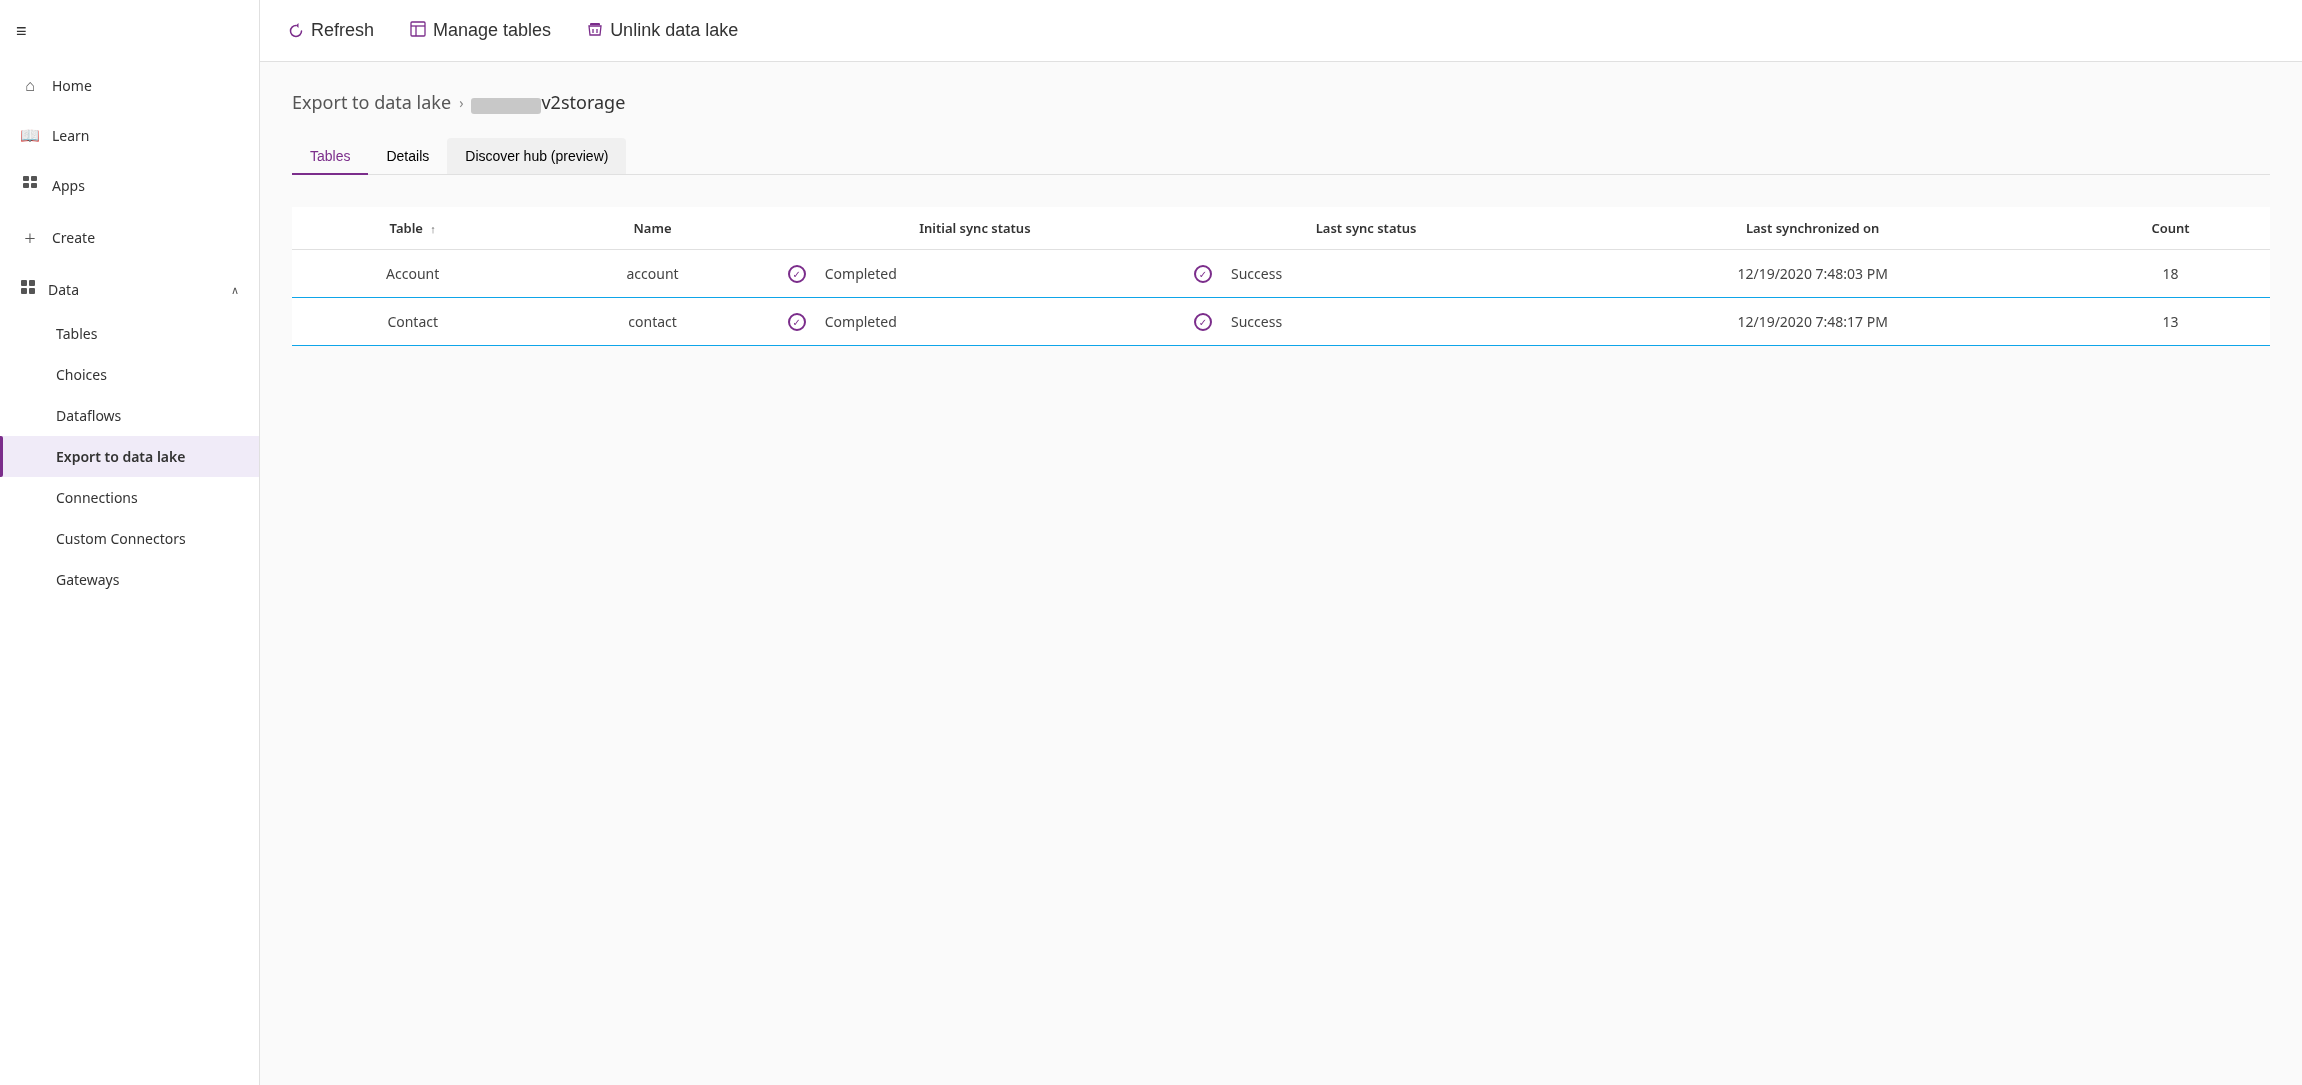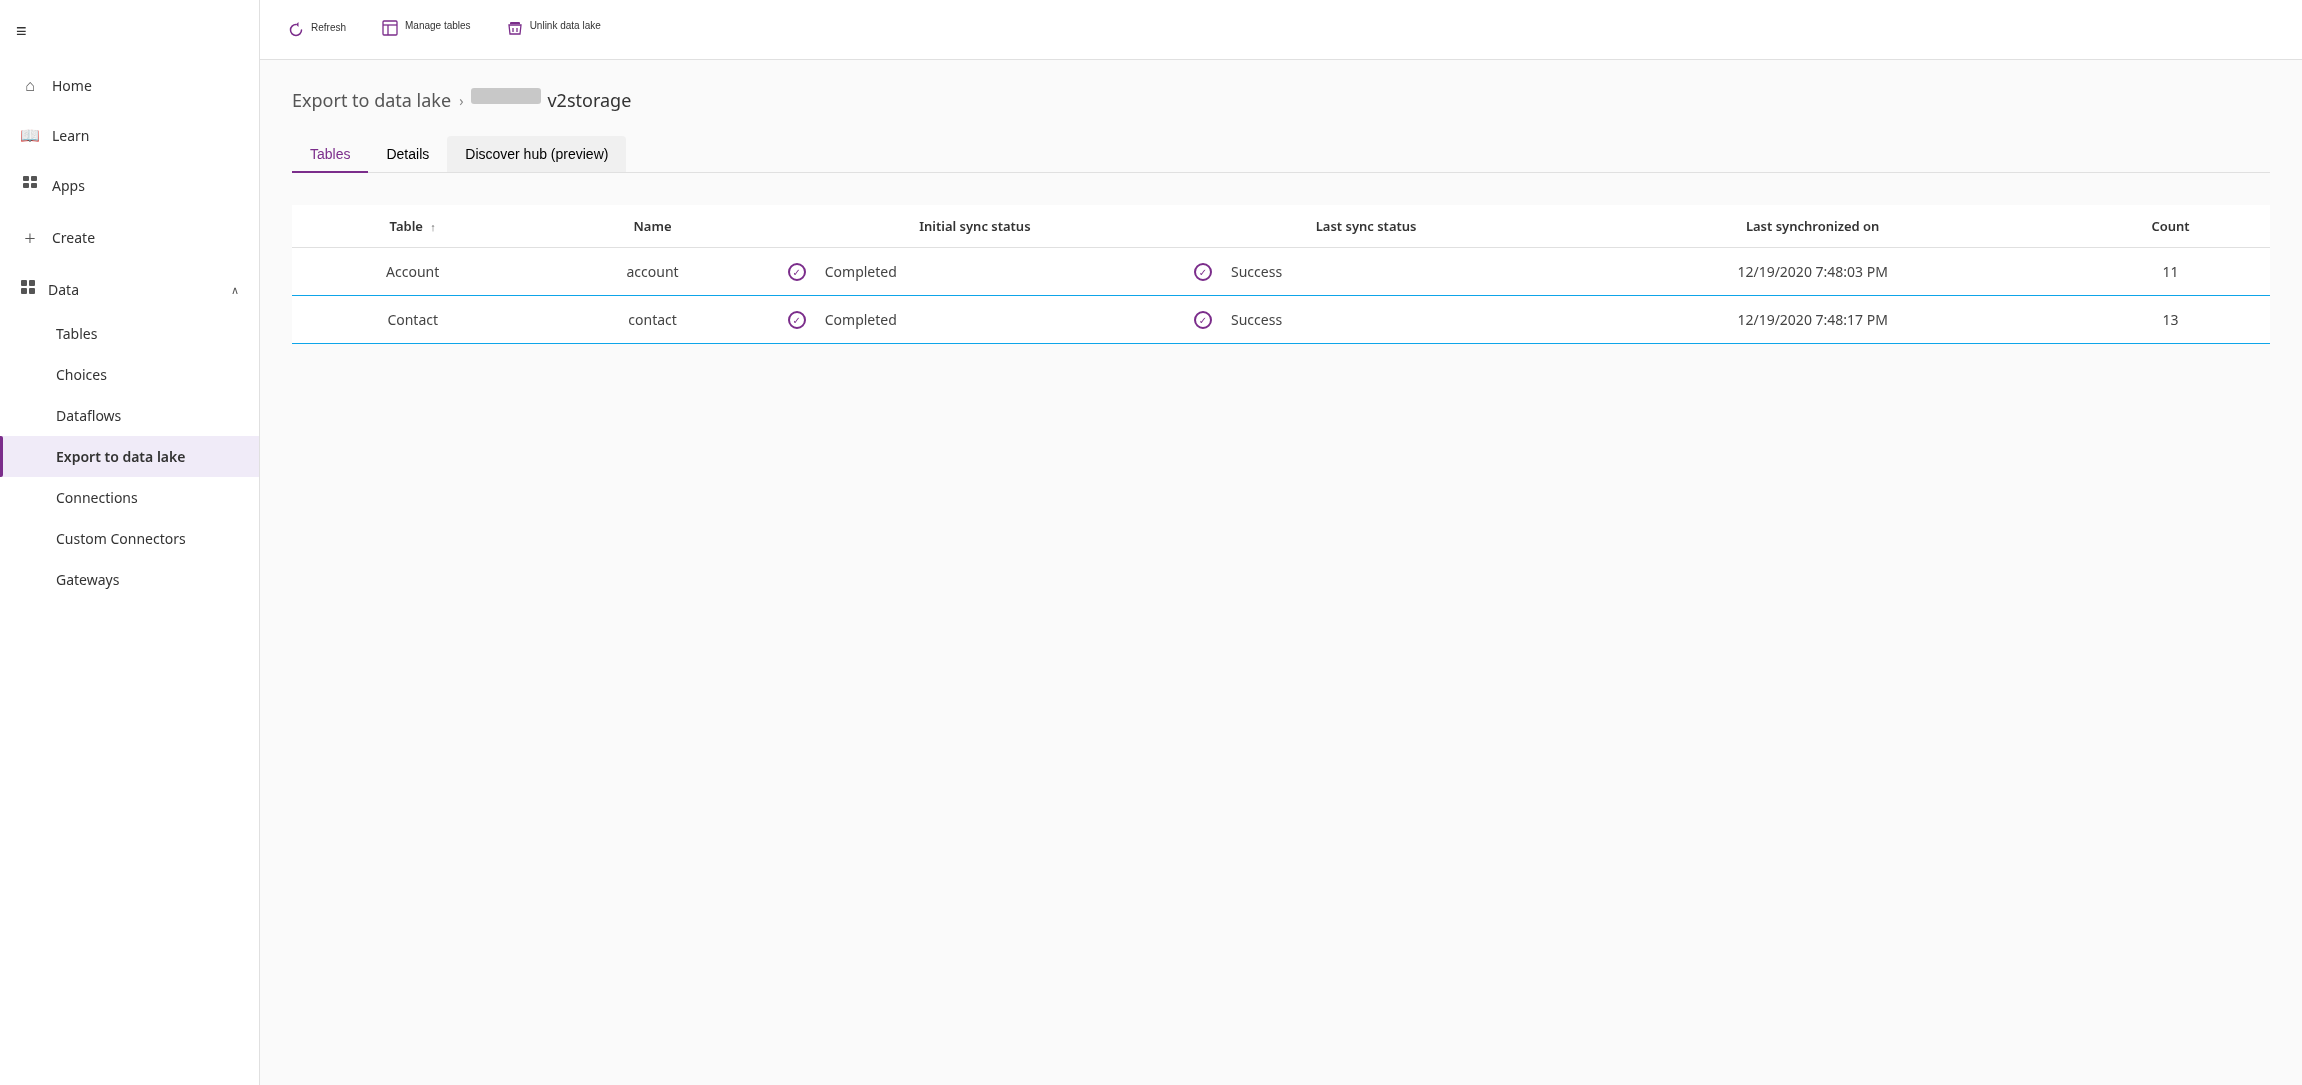--- a/index.html
+++ b/index.html
@@ -118,25 +118,25 @@
       background: #fff;
       border-bottom: 1px solid #e0e0e0;
       padding: 14px 24px;
       display: flex;
       align-items: center;
       gap: 28px;
     }
 
     .toolbar-btn {
       display: flex;
-      align-items: flex-start;
+      align-items: center;
       gap: 7px;
       cursor: pointer;
       color: #333;
-      font-size: 10px;
+      font-size: 18px;
       padding: 6px 4px;
       border: none;
       background: none;
     }
 
     .toolbar-btn .btn-icon {
       font-size: 15px;
       color: #7B2D8B;
     }
 
@@ -162,22 +162,21 @@
       cursor: pointer;
     }
 
     .breadcrumb-sep {
       color: #888;
       font-size: 14px;
     }
 
     .breadcrumb-current {
       display: flex;
-      align-items: flex-start;
-      gap: 6px;
+      align-items: flex-end;
       color: #333;
     }
 
     .redacted-block {
       display: inline-block;
       width: 70px;
       height: 16px;
       background: #c8c8c8;
       border-radius: 3px;
       vertical-align: middle;
@@ -455,21 +454,21 @@
               <span class="status-label">Completed</span>
             </div>
           </td>
           <td>
             <div class="status-cell">
               <span class="status-icon success">✓</span>
               <span class="status-label">Success</span>
             </div>
           </td>
           <td>12/19/2020 7:48:03 PM</td>
-          <td>11</td>
+          <td>18</td>
         </tr>
 
         <tr class="table-row">
           <td>Contact</td>
           <td>contact</td>
           <td>
             <div class="status-cell">
               <span class="status-icon">✓</span>
               <span class="status-label">Completed</span>
             </div>

